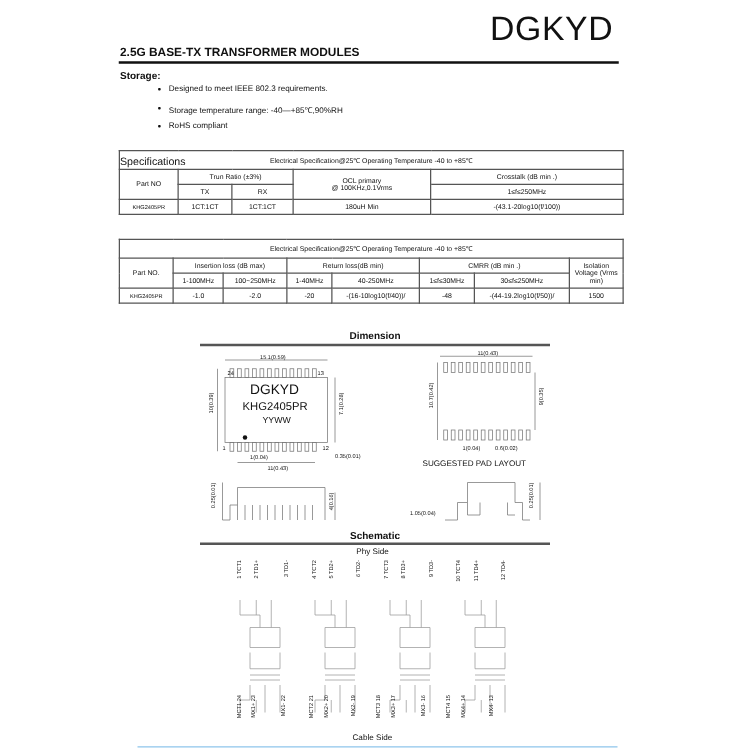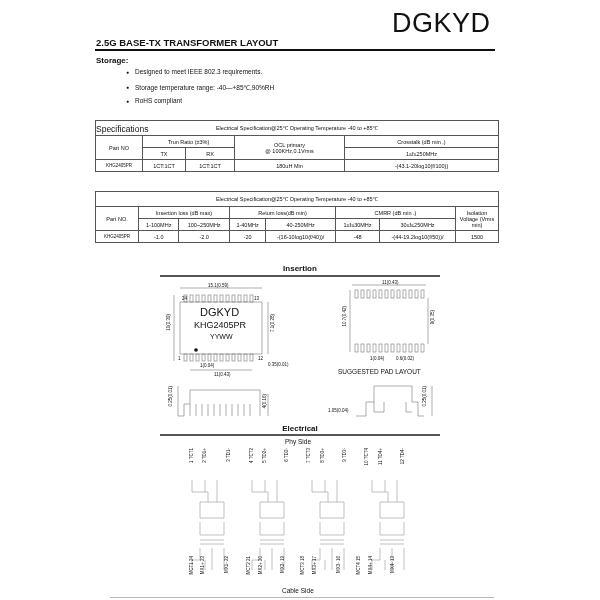--- a/index.html
+++ b/index.html
@@ -19,21 +19,21 @@
   .sec-h{font-size:8px;font-weight:bold;text-align:center;width:600px;left:0;}
   .sec-rule{left:160px;width:280px;height:2px;background:#555;}
   .lbl{font-size:4.5px;}
   .vlbl{font-size:4.5px;writing-mode:vertical-rl;transform:rotate(180deg);}
   .footer-line{left:110px;top:597px;width:384px;height:1px;background:#8ec5ec;}
 </style>
 </head>
 <body>
 
 <div class="abs brand">DGKYD</div>
-<div class="abs title">2.5G BASE-TX TRANSFORMER LAYOUT</div>
+<div class="abs title">2.5G BASE-TX TRANSFORMER MODULES</div>
 <div class="abs title-rule"></div>
 
 <div class="abs features-h">Storage:</div>
 <div class="abs feat" style="top:68px">Designed to meet IEEE 802.3 requirements.</div>
 <div class="abs feat" style="top:83px">Storage temperature range:  -40—+85℃,90%RH</div>
 <div class="abs feat" style="top:97px">RoHS compliant</div>
 
 <div class="abs spec-h">Specifications</div>
 
 <table class="abs t1">
@@ -88,21 +88,21 @@
     <td>-2.0</td>
     <td>-20</td>
     <td>-(16-10log10(f/40))/</td>
     <td>-48</td>
     <td>-(44-19.2log10(f/50))/</td>
     <td>1500</td>
   </tr>
 </tbody>
   </table>
 
-<div class="abs sec-h" style="top:264px">Insertion</div>
+<div class="abs sec-h" style="top:264px">Dimension</div>
 <div class="abs sec-rule" style="top:275px"></div>
 
 <div class="abs" style="left:160px;top:278px;width:150px;height:100px">
   <svg width="150" height="100" style="position:absolute;left:0;top:0">
     <g stroke="#777" fill="none" stroke-width="0.6">
       <line x1="20" y1="10" x2="102" y2="10"></line>
       <rect x="20" y="24" width="82" height="52"></rect>
       <g>
         <rect x="24" y="17" width="3" height="7"></rect>
           <rect x="30" y="17" width="3" height="7"></rect>
@@ -201,21 +201,21 @@
       <path d="M214 22 L214 32 L224 32 L224 22 M246 22 L246 32 L252 32"></path>
       <line x1="272" y1="6" x2="272" y2="36"></line>
     </g>
   </svg>
   <div class="abs vlbl" style="left:8px;top:6px">0.25(0.01)</div>
   <div class="abs vlbl" style="left:102px;top:14px">4(0.16)</div>
   <div class="abs lbl" style="left:168px;top:28px">1.05(0.04)</div>
   <div class="abs vlbl" style="left:262px;top:6px">0.25(0.01)</div>
 </div>
 
-<div class="abs sec-h" style="top:424px">Electrical</div>
+<div class="abs sec-h" style="top:424px">Schematic</div>
 <div class="abs sec-rule" style="top:434px"></div>
 <div class="abs" style="left:285px;top:438px;font-size:6.5px">Phy Side</div>
 
 <div class="abs" style="left:180px;top:440px;width:260px;height:150px">
   <svg width="260" height="150" style="position:absolute;left:0;top:0">
     <g stroke="#999" fill="none" stroke-width="0.6">
 
       <g transform="translate(0,0)">
         <path d="M12 40 L12 52 L28 52 L28 62 M25 40 L25 52 M37 40 L37 62"></path>
         <path d="M20 62 L44 62 L44 78 L20 78 Z M20 82 L20 95 L44 95 L44 82 M20 100 L44 100 M20 104 L44 104 M20 108 L20 120 M32 108 L32 130 M44 108 L44 130 M20 120 L12 120 L12 130 M25 120 L25 130"></path>

